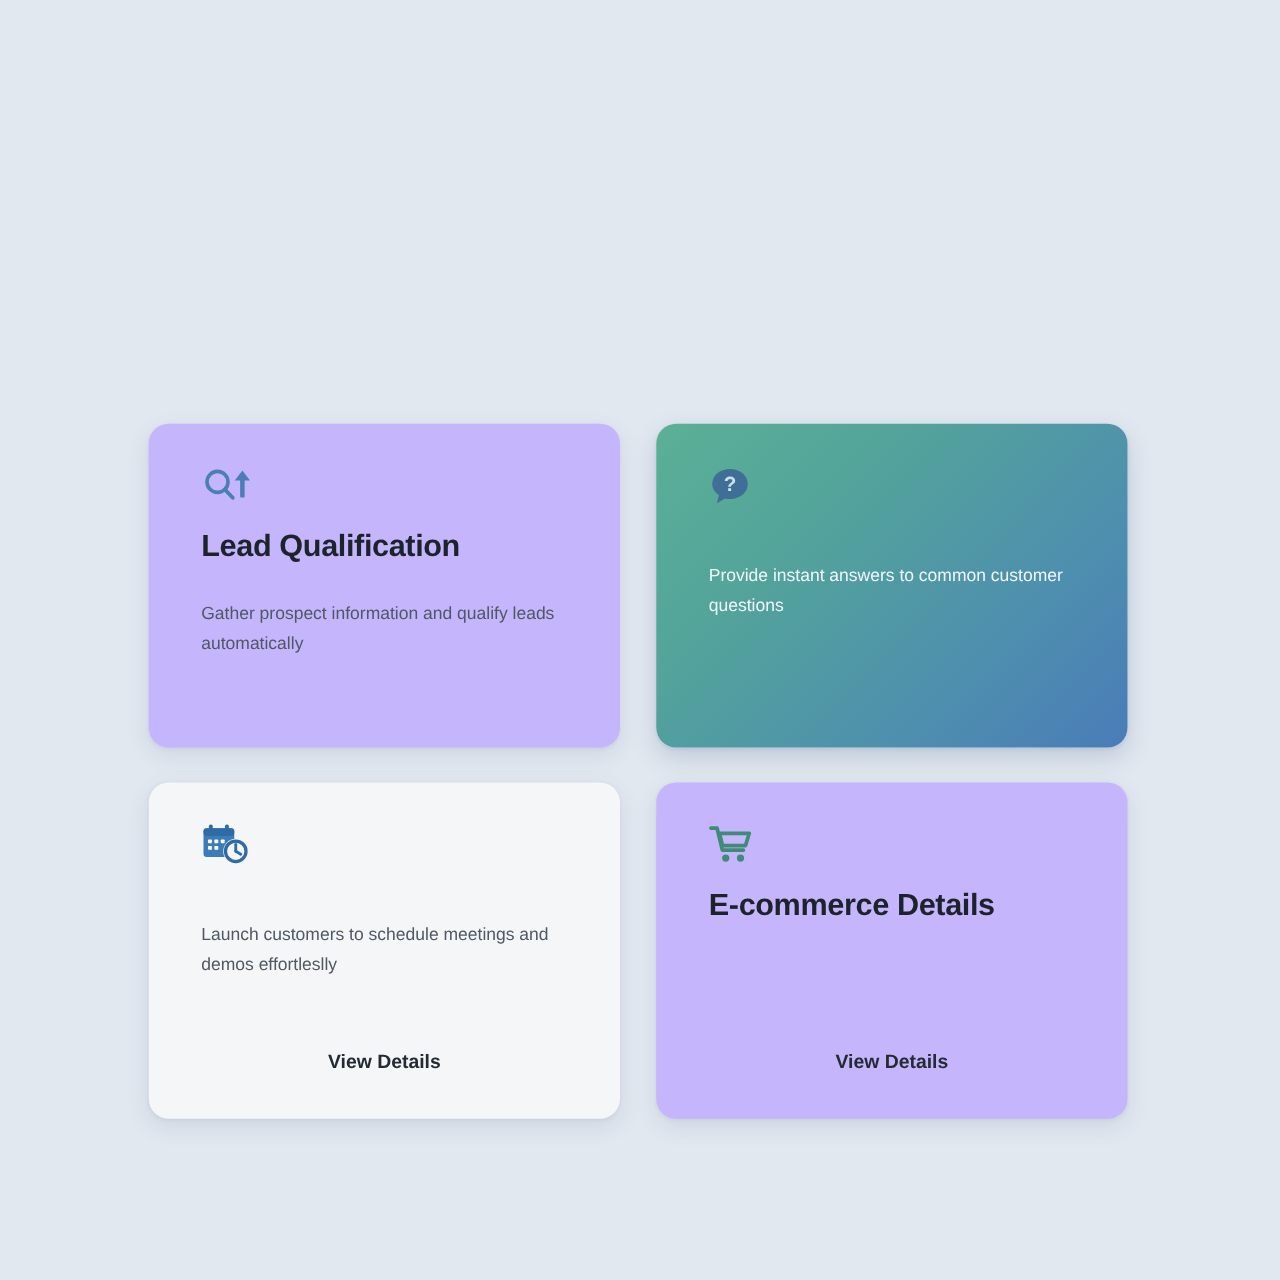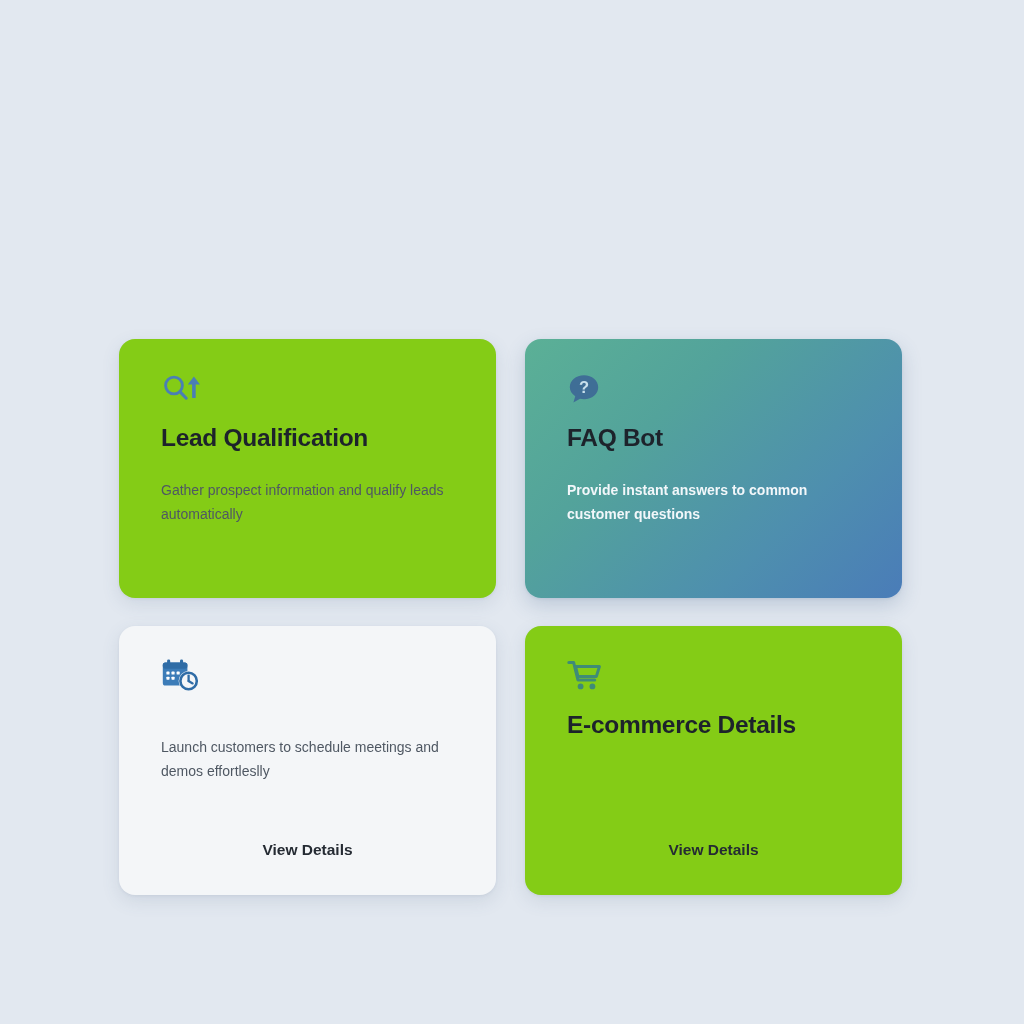--- a/index.html
+++ b/index.html
@@ -59,21 +59,21 @@
 
   .card {
     position: relative;
     box-sizing: border-box;
     border-radius: 16px;
     padding: 30px 42px 0 42px;
     overflow: hidden;
   }
 
   .card-white {
-    background: #84cc16;
+    background: #c4b5fd;
     box-shadow: 0 6px 18px rgba(71, 92, 122, 0.13),
                 0 1px 3px rgba(71, 92, 122, 0.08);
   }
   .card-tinted {
     background: #f4f6f8;
     box-shadow: 0 6px 18px rgba(71, 92, 122, 0.13),
                 0 1px 3px rgba(71, 92, 122, 0.08);
   }
   .card-gradient {
     background: linear-gradient(135deg, #5bb096 0%, #53a39b 33%, #4e8fae 70%, #4a7cb8 100%);
@@ -101,21 +101,21 @@
     margin: 0;
     padding-top: 26px;
     font-size: 14px;
     line-height: 23.5px;
     font-weight: 400;
     color: #4f5863;
     max-width: 300px;
   }
 
   .card-gradient .card-title { color: #1d232b; }
-  .card-gradient .card-desc  { color: #f2f7fa; font-weight: bold; }
+  .card-gradient .card-desc  { color: #f2f7fa; }
 
   .card-link {
     position: absolute;
     left: 0;
     right: 0;
     bottom: 36px;
     text-align: center;
     font-size: 15.5px;
     font-weight: 700;
     color: #252b33;
@@ -148,21 +148,20 @@
 
     <div class="card card-gradient">
       <div class="card-icon">
         <svg class="icon-svg" width="34" height="34" viewBox="0 0 34 34" fill="none">
           <path d="M17 3.2 C25.1 3.2 31.2 8.5 31.2 15.2 C31.2 21.9 25.1 27.2 17 27.2
                    C15.6 27.2 14.3 27.05 13.05 26.78 L6.4 30.6 L8.25 24.2
                    C4.85 21.9 2.8 18.75 2.8 15.2 C2.8 8.5 8.9 3.2 17 3.2 Z" fill="#3F6E96"></path>
           <text x="17" y="21.2" text-anchor="middle" font-family="Liberation Sans, sans-serif" font-size="16.5" font-weight="700" fill="#C9E0EC">?</text>
         </svg>
       </div>
-      <h2 class="card-title">FAQ Bot</h2>
       <p class="card-desc">Provide instant answers to common customer questions</p>
     </div>
 
     <div class="card card-tinted">
       <div class="card-icon">
         <svg class="icon-svg" width="40" height="36" viewBox="0 0 40 36" fill="none">
           <rect x="1.8" y="4.6" width="24.6" height="23" rx="2.6" fill="#3C7CB8"></rect>
           <rect x="1.8" y="4.6" width="24.6" height="6.1" rx="2.6" fill="#2F6CA6"></rect>
           <rect x="6.1" y="1.6" width="3.1" height="6.0" rx="1.4" fill="#2F6CA6"></rect>
           <rect x="19.0" y="1.6" width="3.1" height="6.0" rx="1.4" fill="#2F6CA6"></rect>

